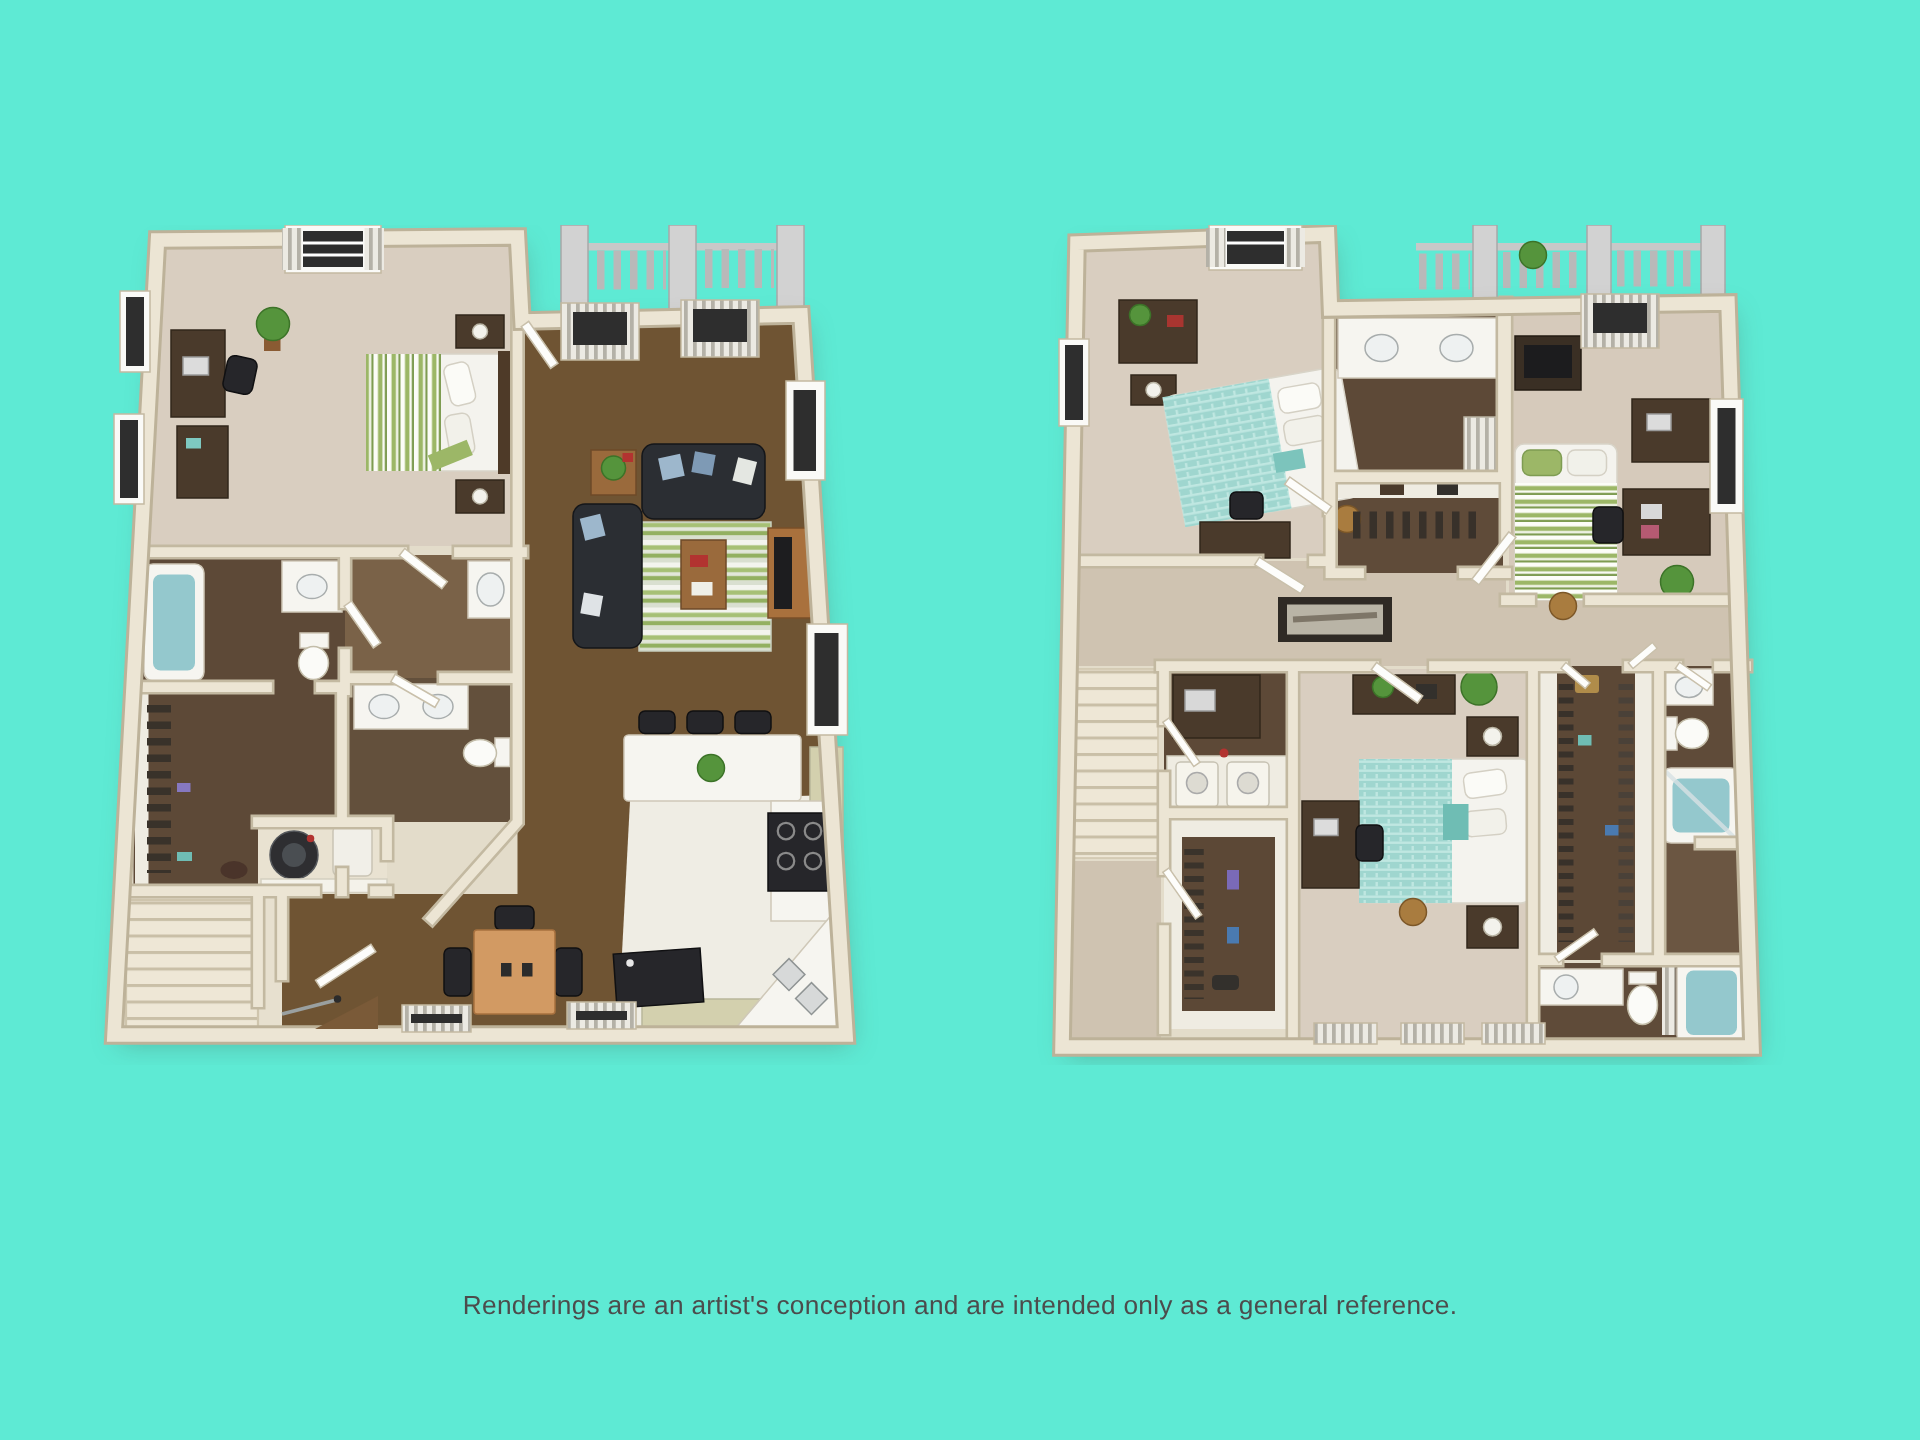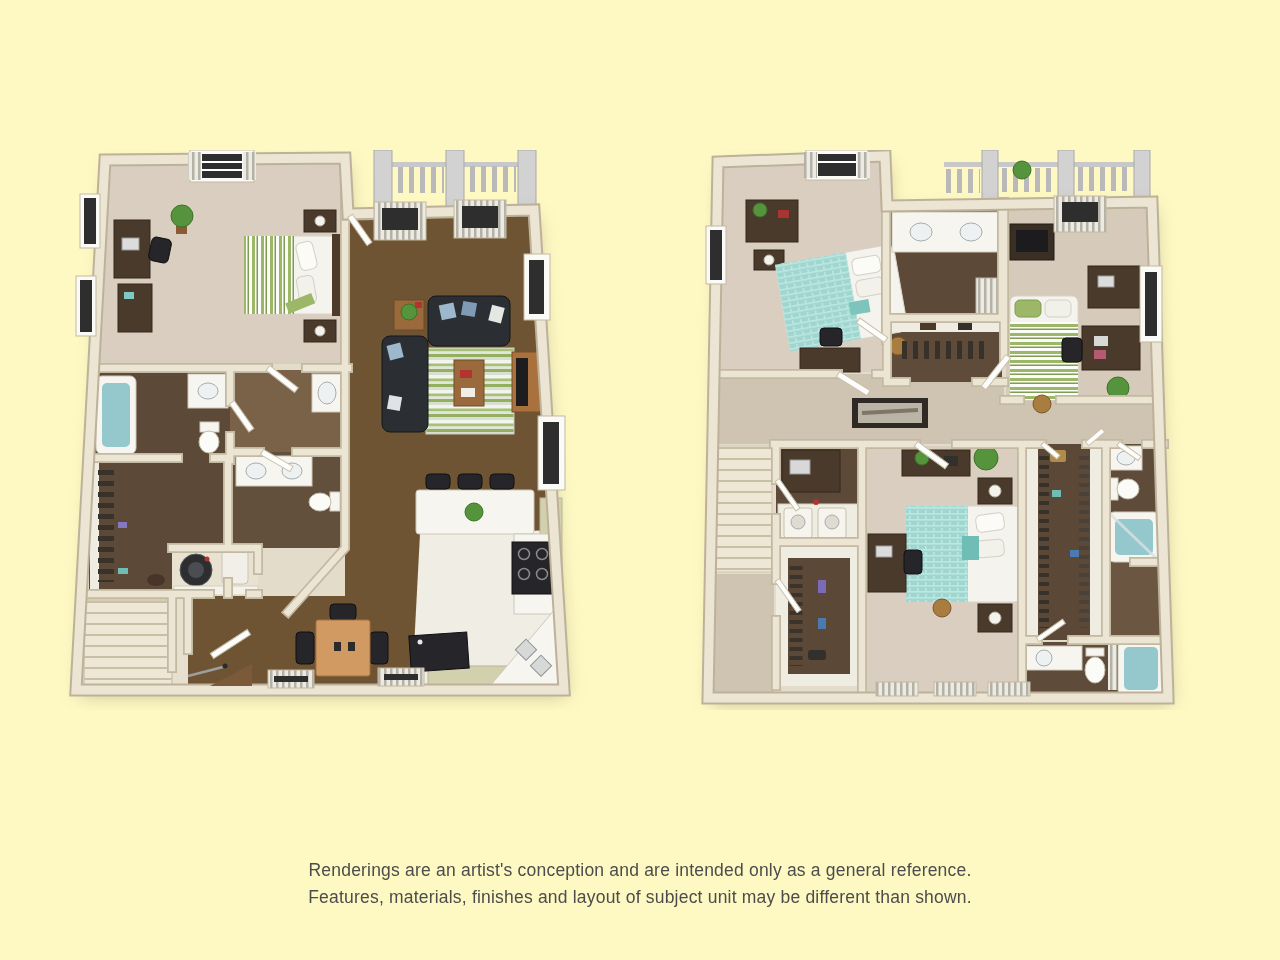--- a/index.html
+++ b/index.html
@@ -1,16 +1,16 @@
 <!DOCTYPE html>
 <html><head>
 <meta charset="utf-8">
 <style>
   html,body{margin:0;padding:0;background:#ffffff;}
-  .canvas{position:relative;width:1280px;height:960px;background:#fef9c3;overflow:hidden;
+  .canvas{position:relative;width:1280px;height:960px;background:#5eead4;overflow:hidden;
           font-family:"Liberation Sans", sans-serif;}
   .plan{position:absolute;}
   #plan-left{left:60px;top:150px;}
   #plan-right{left:690px;top:150px;}
   .plan-shadow{filter:drop-shadow(3px 6px 9px rgba(60,55,40,.28));}
   .disclaimer{position:absolute;left:0;top:857px;width:1280px;text-align:center;
               color:#4c4c4c;font-size:17.5px;line-height:27px;letter-spacing:.2px;}
   .wall-under{fill:none;stroke:#c3b9a1;stroke-width:10;stroke-linecap:square;stroke-linejoin:miter;}
   .wall-over{fill:none;stroke:#ece5d4;stroke-width:6.5;stroke-linecap:square;stroke-linejoin:miter;}
   .owall-under{fill:none;stroke:#bdb299;stroke-width:13;stroke-linejoin:miter;}
@@ -437,16 +437,15 @@
     <rect class="door-leaf" x="374" y="291" width="21" height="5" transform="rotate(140 396 294)"></rect>
     <rect class="door-leaf" x="428" y="291" width="26" height="5" transform="rotate(35 428 294)"></rect>
     <rect class="door-leaf" x="86" y="330" width="5" height="36" transform="rotate(-35 88 332)"></rect>
     <rect class="door-leaf" x="86" y="430" width="5" height="38" transform="rotate(-35 88 432)"></rect>
     <rect class="door-leaf" x="348" y="487" width="32" height="5" transform="rotate(-35 348 490)"></rect>
   </g>
 </svg>
 
 <div class="disclaimer">
   <div>Renderings are an artist's conception and are intended only as a general reference.</div>
-  <div>Features, materials, finishes and layout of subject unit may be different than shown.</div>
 </div>
 
 </div>
 
 </body></html>

